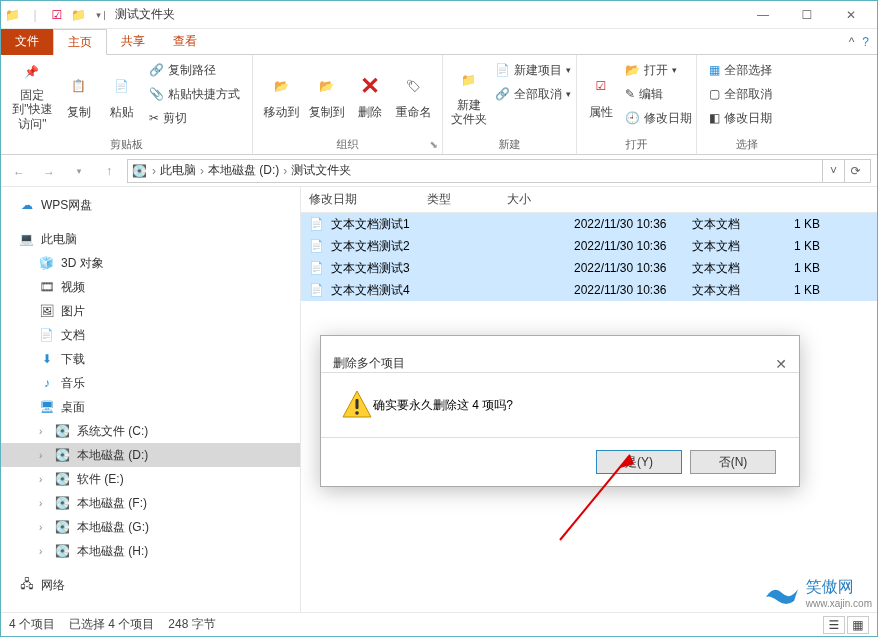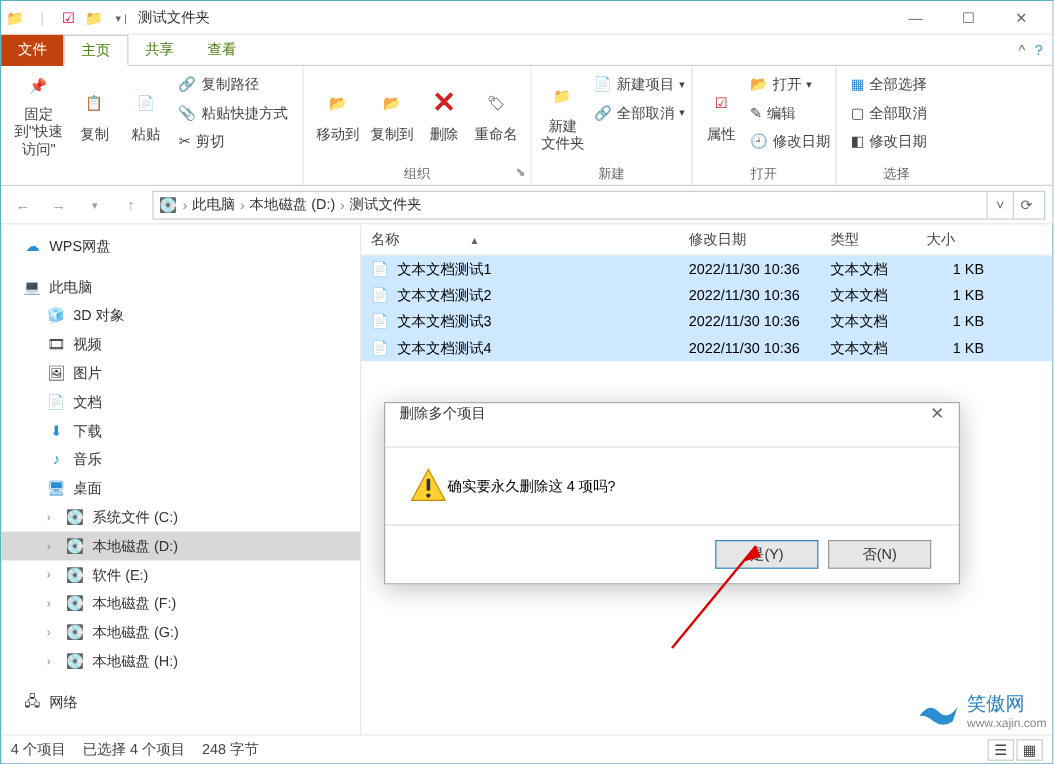--- a/index.html
+++ b/index.html
@@ -5,21 +5,21 @@
 *{box-sizing:border-box;margin:0;padding:0;font-family:"Microsoft YaHei","Segoe UI",sans-serif;font-size:12px}
 body{width:878px;height:637px;background:#fff;overflow:hidden;position:relative}
 .window{border:1px solid #5db2c2;width:100%;height:100%;display:flex;flex-direction:column}
 .titlebar{height:28px;display:flex;align-items:center;padding:0 4px;background:#fff;border-bottom:1px solid #e8e8e8}
 .titlebar .qat{display:flex;align-items:center;gap:6px}
 .titlebar .qat span{width:16px;height:16px;display:inline-flex;align-items:center;justify-content:center}
 .title-text{margin-left:6px;color:#333}
 .win-controls{margin-left:auto;display:flex}
 .win-controls span{width:44px;height:28px;display:flex;align-items:center;justify-content:center;color:#666}
 .tabs{height:26px;display:flex;align-items:center;background:#fff;border-bottom:1px solid #d0d0d0}
-.tab{padding:0 14px;height:26px;display:flex;align-items:center;color:#4d7c0f;cursor:pointer}
+.tab{padding:0 14px;height:26px;display:flex;align-items:center;color:#c2410c;cursor:pointer}
 .tab.file{background:#c2410c;color:#fff}
 .tab.active{border:1px solid #d0d0d0;border-bottom:1px solid #fff;margin-bottom:-1px;background:#fff}
 .ribbon{height:100px;background:#fff;border-bottom:1px solid #d0d0d0;display:flex;position:relative}
 .ribbon-group{border-right:1px solid #e4e4e4;display:flex;flex-direction:column;padding:4px 8px 2px}
 .ribbon-group .row{display:flex;align-items:flex-start;gap:4px;flex:1}
 .ribbon-group .label{text-align:center;color:#666;font-size:11px;padding-top:2px}
 .big-btn{display:flex;flex-direction:column;align-items:center;justify-content:center;width:48px;height:72px;color:#444;gap:2px}
 .big-btn .ico{width:32px;height:32px;display:flex;align-items:center;justify-content:center}
 .small-btn{display:flex;align-items:center;gap:4px;height:22px;padding:0 4px;color:#444;white-space:nowrap}
 .col{display:flex;flex-direction:column;gap:2px}
@@ -49,21 +49,21 @@
 .list-row .cell{padding:0 8px;white-space:nowrap;overflow:hidden}
 .c-name{width:265px;display:flex;align-items:center;gap:6px}
 .c-date{width:118px}
 .c-type{width:80px}
 .c-size{width:64px;text-align:right}
 .statusbar{height:24px;border-top:1px solid #e8e8e8;display:flex;align-items:center;padding:0 8px;gap:14px;color:#444;font-size:11px}
 .statusbar .views{margin-left:auto;display:flex;gap:2px}
 .statusbar .views span{width:22px;height:18px;border:1px solid #ccc;display:flex;align-items:center;justify-content:center}
 
 .dialog{position:absolute;left:320px;top:335px;width:480px;background:#fff;border:1px solid #aaa;box-shadow:0 4px 20px rgba(0,0,0,0.25)}
-.dialog .dlg-title{height:36px;display:flex;align-items:flex-start;padding:0 12px;color:#333}
+.dialog .dlg-title{height:36px;display:flex;align-items:flex-end;padding:0 12px;color:#333}
 .dialog .dlg-close{margin-left:auto;color:#666;font-size:14px}
 .dialog .dlg-body{padding:16px 20px;display:flex;align-items:center;border-top:1px solid #ddd;border-bottom:1px solid #ddd}
 .dialog .warn{width:32px;height:32px;display:flex;align-items:center;justify-content:center}
 .dialog .dlg-footer{height:48px;display:flex;align-items:center;justify-content:flex-end;gap:8px;padding:0 23px}
 .dialog .dlg-btn{width:86px;height:24px;border:1px solid #999;background:#e6e6e6;display:flex;align-items:center;justify-content:center;color:#333}
 .dialog .dlg-btn.primary{border:1px solid #2b8bbf}
 .arrow{position:absolute;left:540px;top:450px;width:100px;height:100px;pointer-events:none}
 .watermark{position:absolute;right:6px;bottom:28px;display:flex;align-items:center;gap:6px;color:#2a7fbf;font-size:14px}
 .watermark small{color:#888;font-size:10px;display:block;text-align:left}
 
@@ -122,20 +122,21 @@
           <div class="small-btn">
               <span>📎</span>
               <span>粘贴快捷方式</span>
             </div>
           <div class="small-btn">
               <span>✂</span>
               <span>剪切</span>
             </div>
         </div>
       </div>
+      <div class="label">剪贴板</div>
     </div>
 
     <div class="ribbon-group" style="width:190px;position:relative">
       <div class="row">
         <div class="big-btn" style="width:44px">
           <div class="ico" style="color:#2a8dd4">📂</div>
           <span>移动到</span>
         </div>
         <div class="big-btn" style="width:44px">
           <div class="ico" style="color:#2a8dd4">📂</div>
@@ -314,21 +315,20 @@
         </div>
       <div style="height:10px"></div>
       <div class="tree-item">
           <span class="ico-s">🖧</span>
           <span>网络</span>
         </div>
     </div>
 
     <div class="main">
       <div class="listhdr">
-        <div class="col-h sort" style="width:265px">名称</div>
         <div class="col-h" style="width:118px">修改日期</div>
         <div class="col-h" style="width:80px">类型</div>
         <div class="col-h" style="width:64px">大小</div>
       </div>
       <div class="list">
         <div class="list-row">
           <div class="cell c-name">
               <span class="ico-s">📄</span>
               <span>文本文档测试1</span>
             </div>

